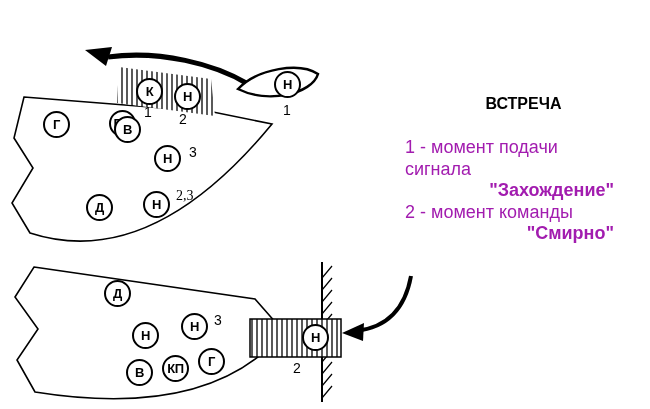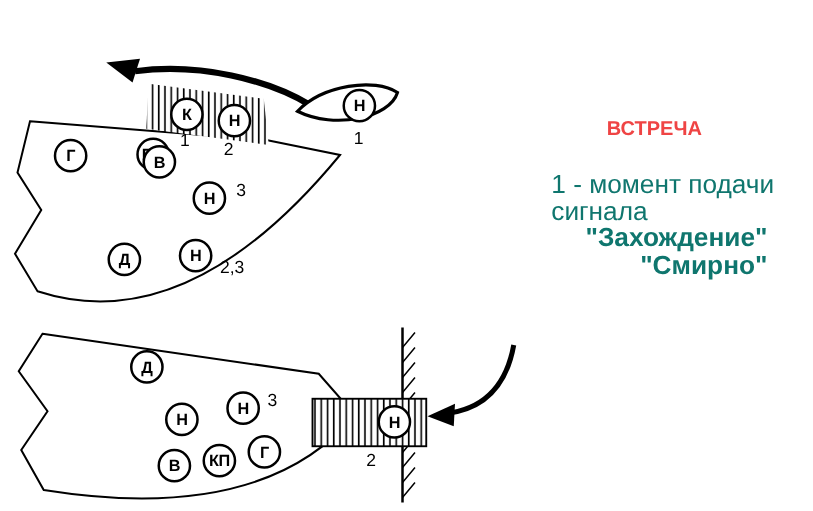--- a/index.html
+++ b/index.html
@@ -8,22 +8,22 @@
   .canvas { position:relative; width:650px; height:409px; background:#fff; overflow:hidden; }
   .canvas > svg { position:absolute; left:0; top:0; }
   .pos-circle {
     position:absolute; width:27px; height:27px;
     border:2px solid #000; border-radius:50%;
     background:#fff; display:flex; align-items:center; justify-content:center;
     font-weight:bold; font-size:13px; color:#000; letter-spacing:-0.3px;
   }
   .note { position:absolute; font-size:14px; color:#000; white-space:nowrap; }
   .info { position:absolute; left:405px; top:95px; width:215px; }
-  .info-title { font-weight:bold; font-size:16px; color:#ef4444; text-align:center; padding-left:22px; margin-bottom:24px; }
-  .leg-line { font-size:21px; line-height:21.5px; color:#0f766e;margin-left:36px; }
+  .info-title { font-weight:bold; font-size:16px; color:#000000; text-align:center; padding-left:22px; margin-bottom:24px; }
+  .leg-line { font-size:18px; line-height:21.5px; color:#a21caf; }
   .leg-bold { font-weight:bold; text-align:right; padding-right:6px; }
 </style>
 </head>
 <body>
 
 <div class="canvas">
 
   <svg width="650" height="409" viewBox="0 0 650 409">
     <defs>
       <pattern id="vstripe" patternUnits="userSpaceOnUse" width="5" height="8">
@@ -60,33 +60,34 @@
   <div class="pos-circle" style="left:274px;top:71px;">Н</div>
   <div class="note" style="left:283px;top:102px;">1</div>
 
   <div class="pos-circle" style="left:43px;top:111px;">Г</div>
   <div class="pos-circle" style="left:77px;top:110px;margin-left:32px;">БП</div>
   <div class="pos-circle" style="left:114px;top:116px;">В</div>
   <div class="pos-circle" style="left:154px;top:145px;">Н</div>
   <div class="note" style="left:189px;top:144px;">3</div>
   <div class="pos-circle" style="left:86px;top:194px;">Д</div>
   <div class="pos-circle" style="left:143px;top:191px;">Н</div>
-  <div class="note" style="left:176px;top:205px;">2,3</div>
+  <div class="note" style="left:176px;top:188px;font-family:Liberation Serif, serif;">2,3</div>
 
   <div class="pos-circle" style="left:104px;top:280px;">Д</div>
   <div class="pos-circle" style="left:132px;top:322px;">Н</div>
   <div class="pos-circle" style="left:181px;top:313px;">Н</div>
   <div class="note" style="left:214px;top:312px;">3</div>
   <div class="pos-circle" style="left:126px;top:359px;">В</div>
   <div class="pos-circle" style="left:162px;top:355px;text-align:center;">КП</div>
   <div class="pos-circle" style="left:198px;top:348px;">Г</div>
 
   <div class="pos-circle" style="left:302px;top:324px;">Н</div>
   <div class="note" style="left:293px;top:360px;">2</div>
 
   <div class="info">
     <div class="info-title">ВСТРЕЧА</div>
     <div class="leg-line">1 - момент подачи сигнала</div>
     <div class="leg-line leg-bold">"Захождение"</div>
+    <div class="leg-line">2 - момент команды</div>
     <div class="leg-line leg-bold">"Смирно"</div>
   </div>
 
 </div>
 
 </body></html>

